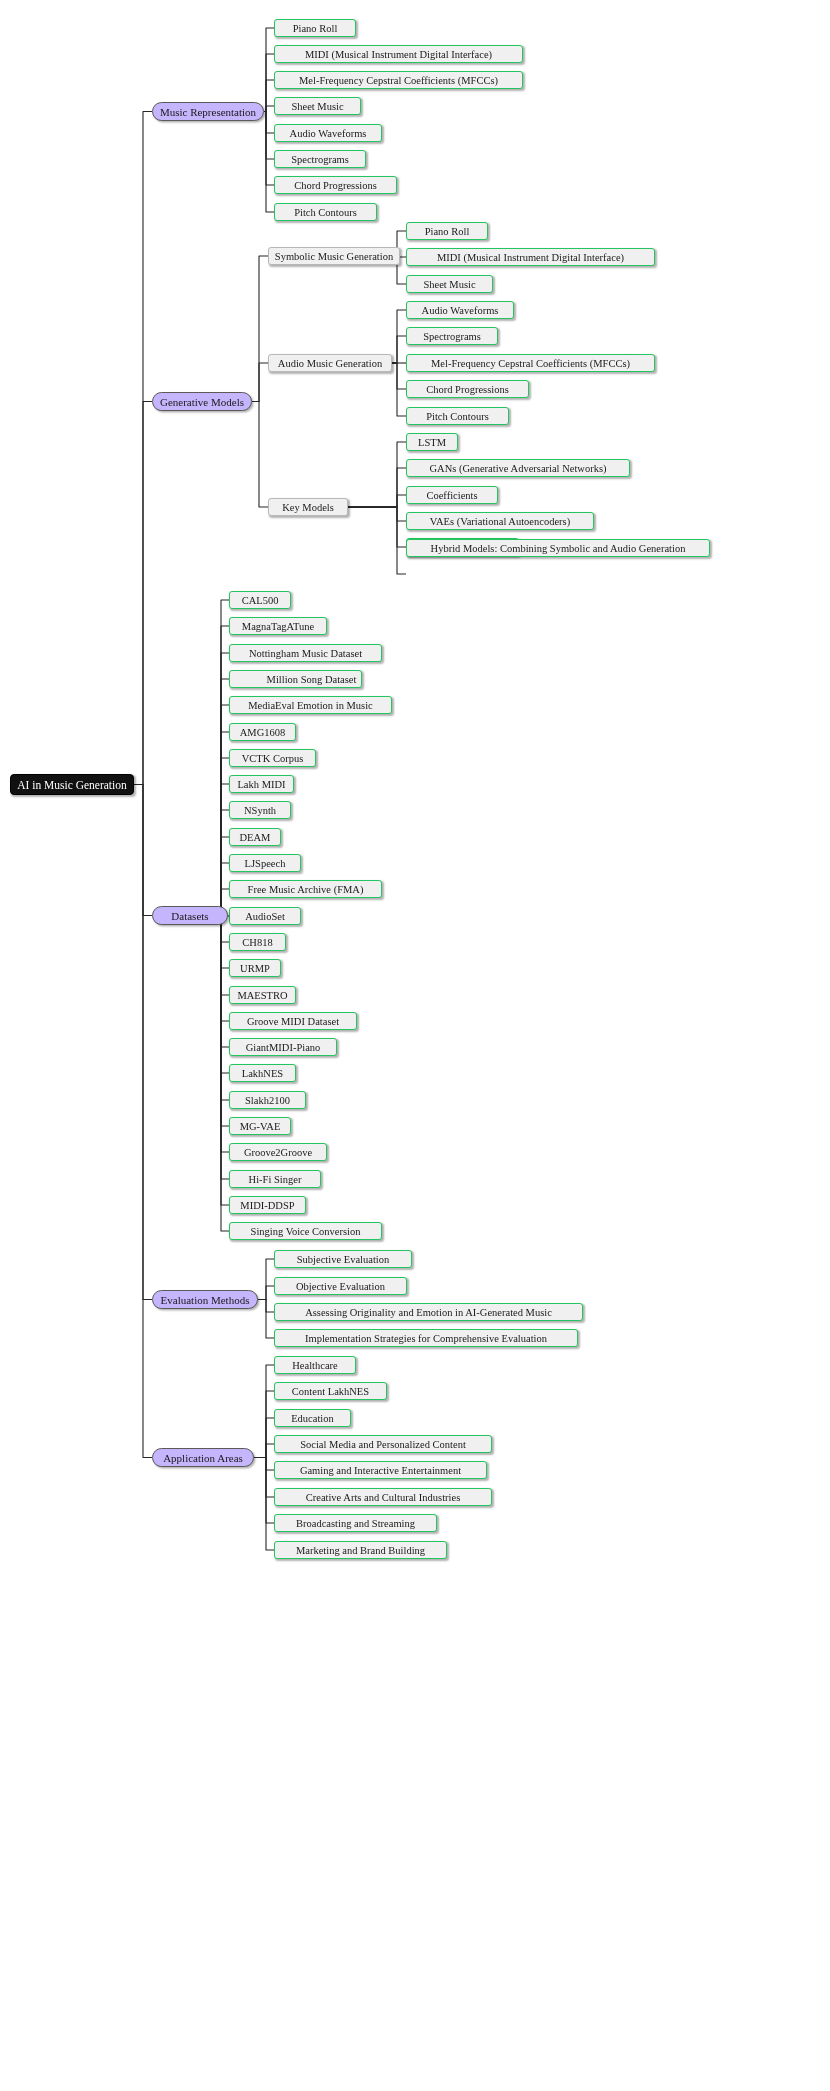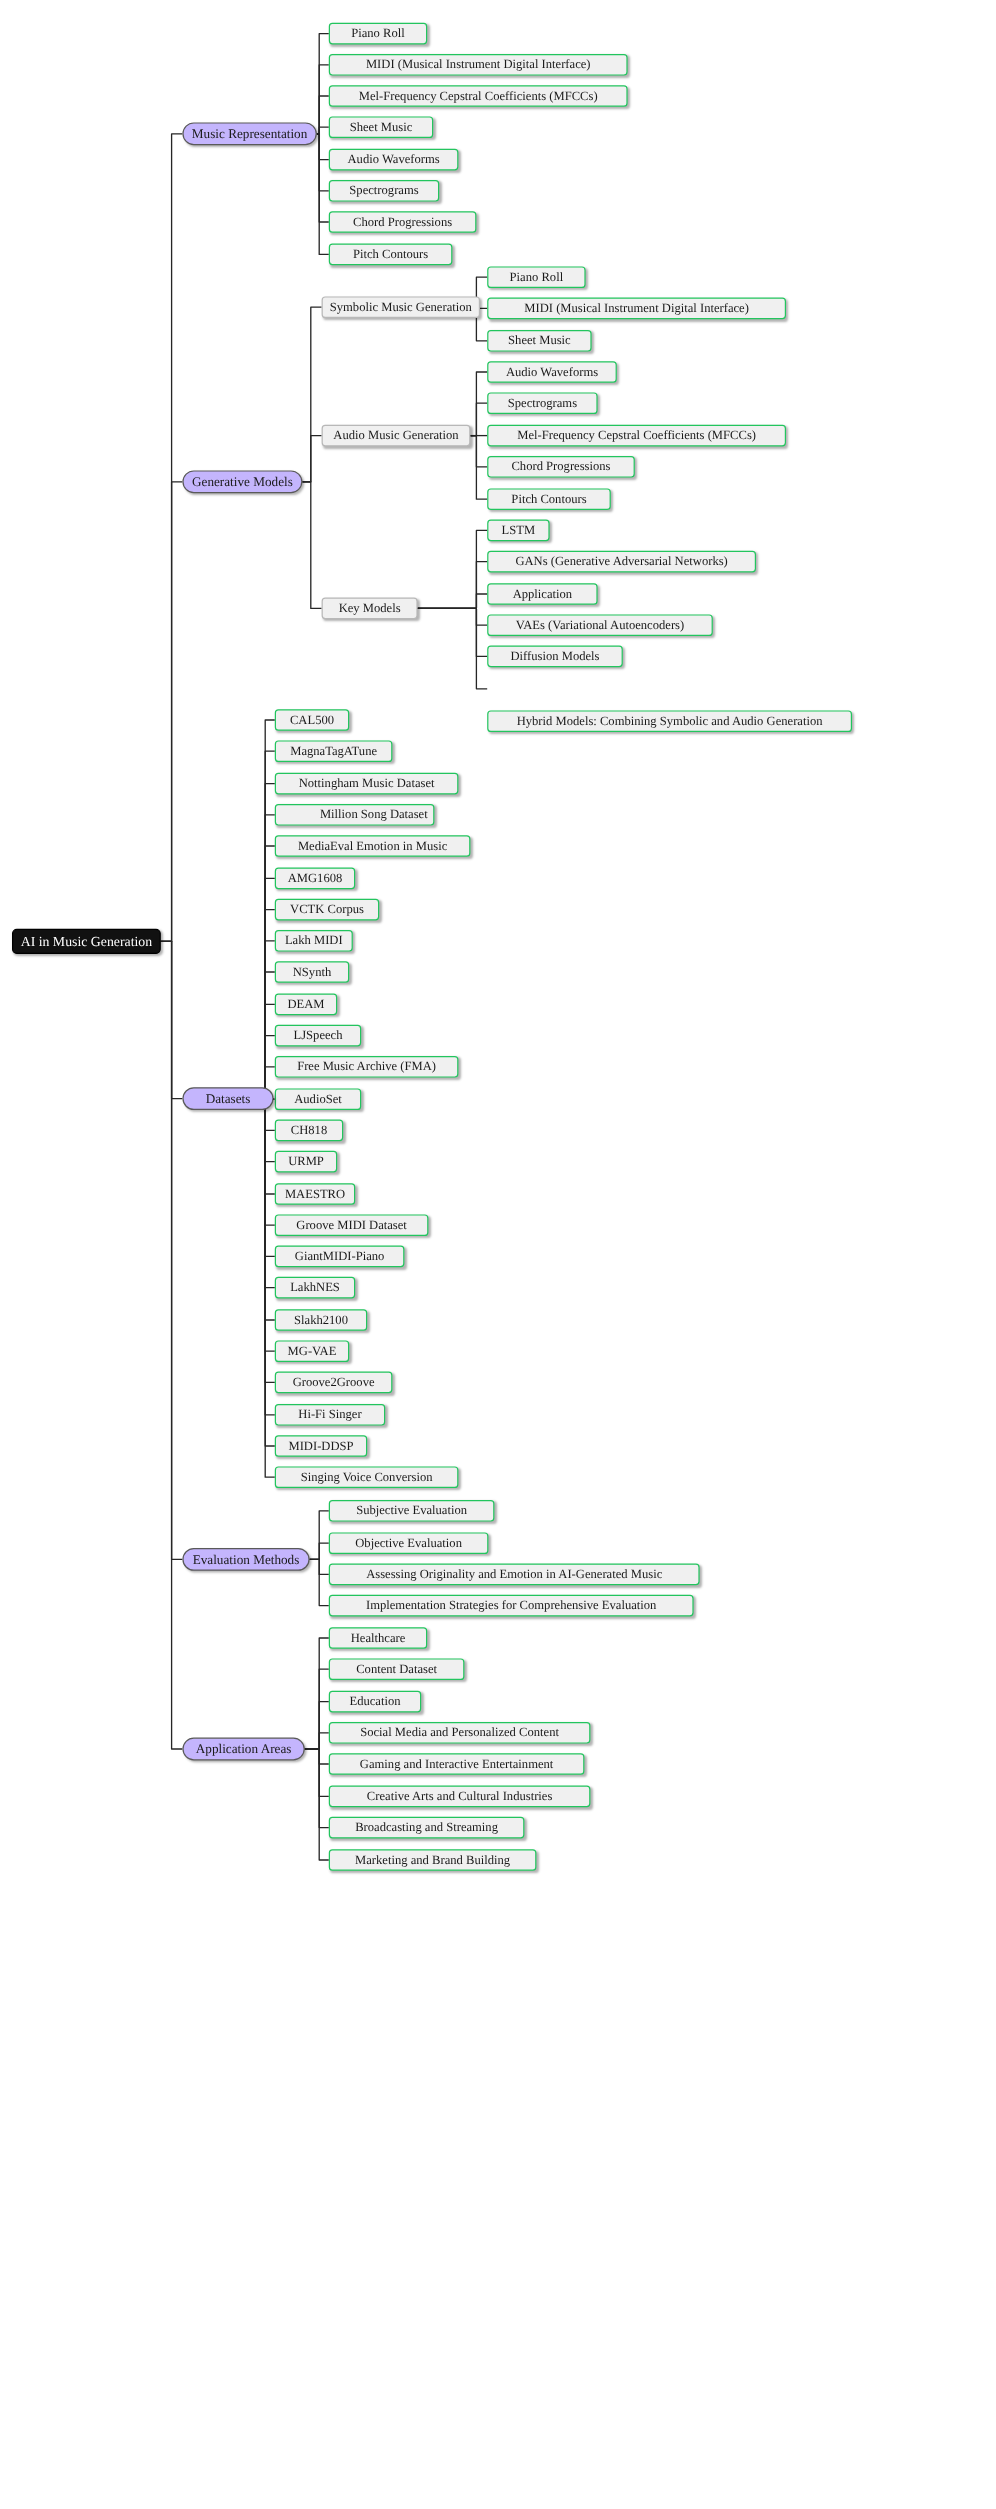--- a/index.html
+++ b/index.html
@@ -158,29 +158,29 @@
       <div class="node leaf" style="left: 406px; top: 407px; width: 103px; height: 18px;">
         <span>Pitch Contours</span>
       </div>
       <div class="node leaf" style="left: 406px; top: 433px; width: 52px; height: 18px;">
         <span>LSTM</span>
       </div>
       <div class="node leaf" style="left: 406px; top: 459px; width: 224px; height: 18px;">
         <span>GANs (Generative Adversarial Networks)</span>
       </div>
       <div class="node leaf" style="left: 406px; top: 486px; width: 92px; height: 18px;">
-        <span>Application</span>
+        <span>Coefficients</span>
       </div>
       <div class="node leaf" style="left: 406px; top: 512px; width: 188px; height: 18px;">
         <span>VAEs (Variational Autoencoders)</span>
       </div>
       <div class="node leaf" style="left: 406px; top: 538px; width: 113px; height: 18px;">
         <span>Diffusion Models</span>
       </div>
-      <div class="node leaf" style="left: 406px; top: 592px; width: 304px; height: 18px;">
+      <div class="node leaf" style="left: 406px; top: 539px; width: 304px; height: 18px;">
         <span>Hybrid Models: Combining Symbolic and Audio Generation</span>
       </div>
       <div class="node lvl2" style="left: 268px; top: 247px; width: 132px; height: 18px;">
         <span>Symbolic Music Generation</span>
       </div>
       <div class="node lvl2" style="left: 268px; top: 354px; width: 124px; height: 18px;">
         <span>Audio Music Generation</span>
       </div>
       <div class="node lvl2" style="left: 268px; top: 498px; width: 80px; height: 18px;">
         <span>Key Models</span>
@@ -278,21 +278,21 @@
       <div class="node leaf" style="left: 274px; top: 1329px; width: 304px; height: 18px;">
         <span>Implementation Strategies for Comprehensive Evaluation</span>
       </div>
       <div class="node lvl1" style="left: 152px; top: 1290px; width: 106px; height: 19px;">
         <span>Evaluation Methods</span>
       </div>
       <div class="node leaf" style="left: 274px; top: 1356px; width: 82px; height: 18px;">
         <span>Healthcare</span>
       </div>
       <div class="node leaf" style="left: 274px; top: 1382px; width: 113px; height: 18px;">
-        <span>Content Dataset</span>
+        <span>Content LakhNES</span>
       </div>
       <div class="node leaf" style="left: 274px; top: 1409px; width: 77px; height: 18px;">
         <span>Education</span>
       </div>
       <div class="node leaf" style="left: 274px; top: 1435px; width: 218px; height: 18px;">
         <span>Social Media and Personalized Content</span>
       </div>
       <div class="node leaf" style="left: 274px; top: 1461px; width: 213px; height: 18px;">
         <span>Gaming and Interactive Entertainment</span>
       </div>

